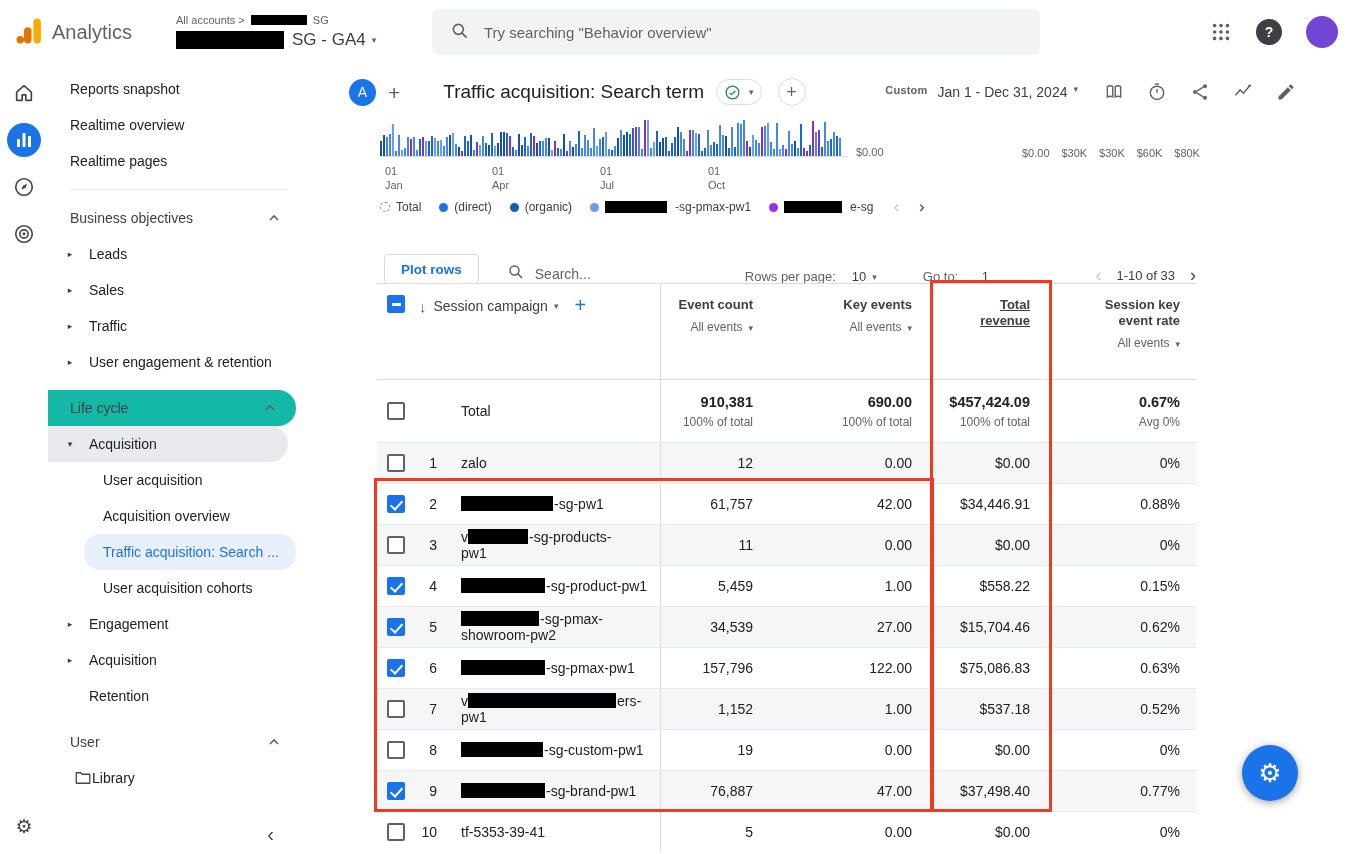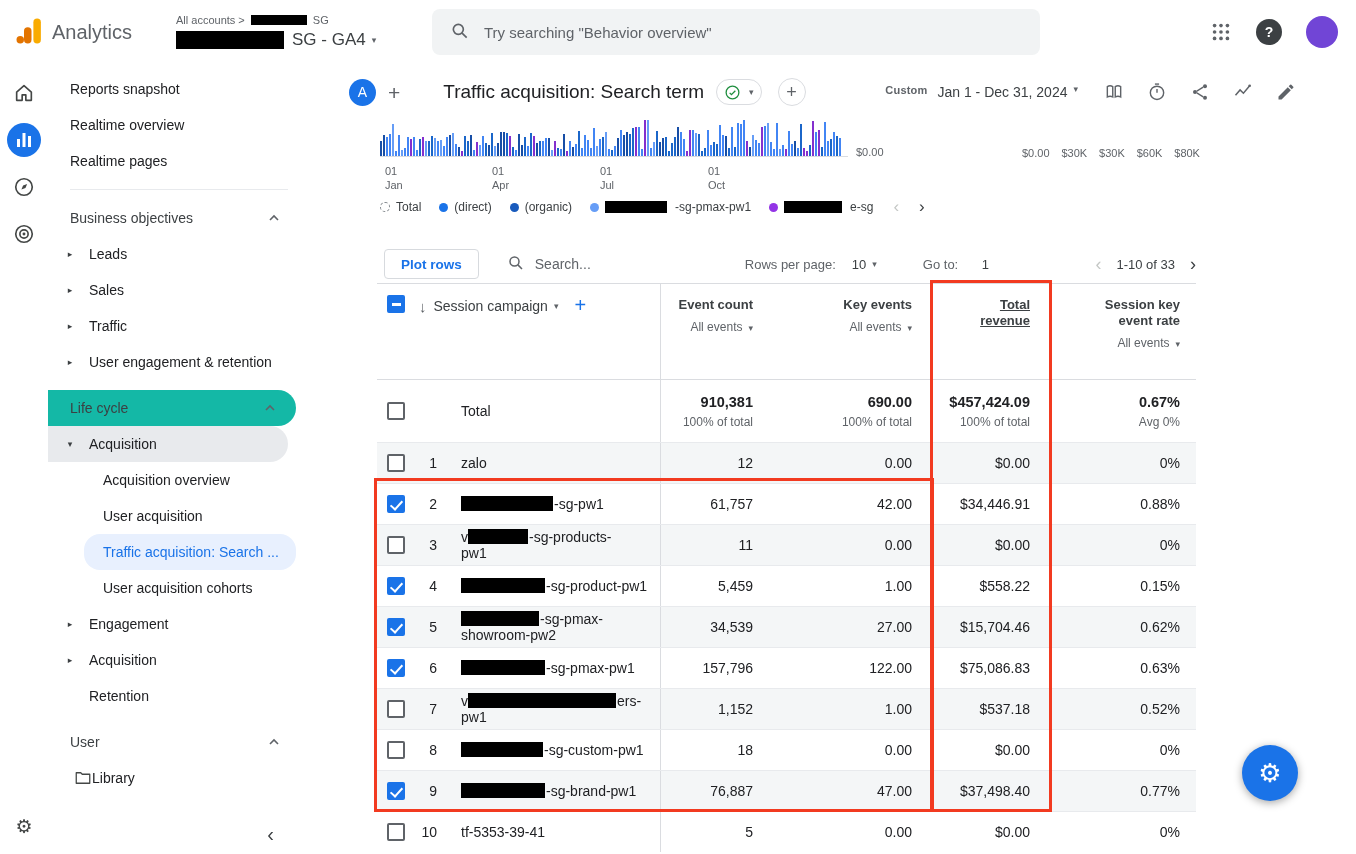--- a/index.html
+++ b/index.html
@@ -80,21 +80,21 @@
   .raxis{position:absolute;left:722px;top:27px;width:178px;display:flex;justify-content:space-between;font-size:11px;color:#5f6368}
   .legend{position:absolute;left:80px;top:77px;display:flex;align-items:center;gap:18px;font-size:12px;color:#3c4043}
   .legend-item{display:flex;align-items:center;gap:6px;cursor:pointer}
   .sw{width:9px;height:9px;border-radius:50%}
   .sw.dashed{background:#fff !important;border:1.5px dashed #80868b;width:10px;height:10px}
   .legend .redact{height:12px;margin-right:2px}
   .lg-arrow{font-size:17px;color:#3c4043;cursor:pointer;margin-left:2px}
   .lg-arrow.dis{color:#c4c7c5}
 
   
-  .controls{position:absolute;top:180px;left:77px;width:819px;height:40px;display:flex;align-items:center}
+  .controls{position:absolute;top:180px;left:77px;width:819px;height:40px;display:flex;align-items:flex-end}
   .btn-plot{height:30px;padding:0 16px;border:1px solid #d7dade;border-radius:4px;background:#fff;color:#1a73e8;
             font-size:13.5px;font-weight:bold;margin-left:7px;cursor:pointer;font-family:inherit}
   .tsearch{margin-left:28px;display:flex;align-items:center;gap:10px}
   .tsearch input{border:none;outline:none;font-size:14px;width:110px;color:#202124;font-family:inherit}
   .tsearch input::placeholder{color:#5f6368}
   .rpp{margin-left:100px;font-size:13px;color:#5f6368;display:flex;align-items:center;cursor:pointer}
   .rpp .val{color:#3c4043;margin-left:16px}
   .goto{margin-left:46px;font-size:13px;color:#5f6368;display:flex;align-items:center}
   .goto input{width:34px;border:none;outline:none;font-size:13px;color:#3c4043;text-align:center;margin-left:10px;font-family:inherit}
   .pager{margin-left:auto;display:flex;align-items:center;gap:15px;font-size:13px;color:#3c4043}
@@ -274,22 +274,22 @@
     <span>Life cycle</span>
     <svg width="12" height="12" viewBox="0 0 12 12">
         <polyline points="2,8 6,4 10,8" stroke="#5f6368" fill="none" stroke-width="1.6"></polyline>
       </svg>
   </div>
   <div class="nav-item lvl1 acq">
     <span class="tri">▾</span>
     <span>Acquisition</span>
   </div>
   <div>
+      <div class="nav-item lvl2">User acquisition</div>
       <div class="nav-item lvl2">Acquisition overview</div>
-      <div class="nav-item lvl2">User acquisition</div>
       <div class="nav-item lvl2 sel">Traffic acquisition: Search ...</div>
       <div class="nav-item lvl2">User acquisition cohorts</div>
     </div>
   <div>
       <div class="nav-item lvl1">
         <span class="tri">▸</span>
         <span>Engagement</span>
       </div>
       <div class="nav-item lvl1">
         <span class="tri">▸</span>
@@ -755,21 +755,21 @@
           <div class="cell num col-m4">0.52%</div>
         </div>
         <div class="trow">
           <div class="cell col-check">
             <span class="cb"></span>
           </div>
           <div class="cell col-idx">8</div>
           <div class="cell col-name">
             <span class="nm"><span class="redact" style="width: 82px;"></span>-sg-custom-pw1</span>
           </div>
-          <div class="cell num col-m1">18</div>
+          <div class="cell num col-m1">19</div>
           <div class="cell num col-m2">0.00</div>
           <div class="cell num col-m3">$0.00</div>
           <div class="cell num col-m4">0%</div>
         </div>
         <div class="trow alt">
           <div class="cell col-check">
             <span class="cb on"></span>
           </div>
           <div class="cell col-idx">9</div>
           <div class="cell col-name">

